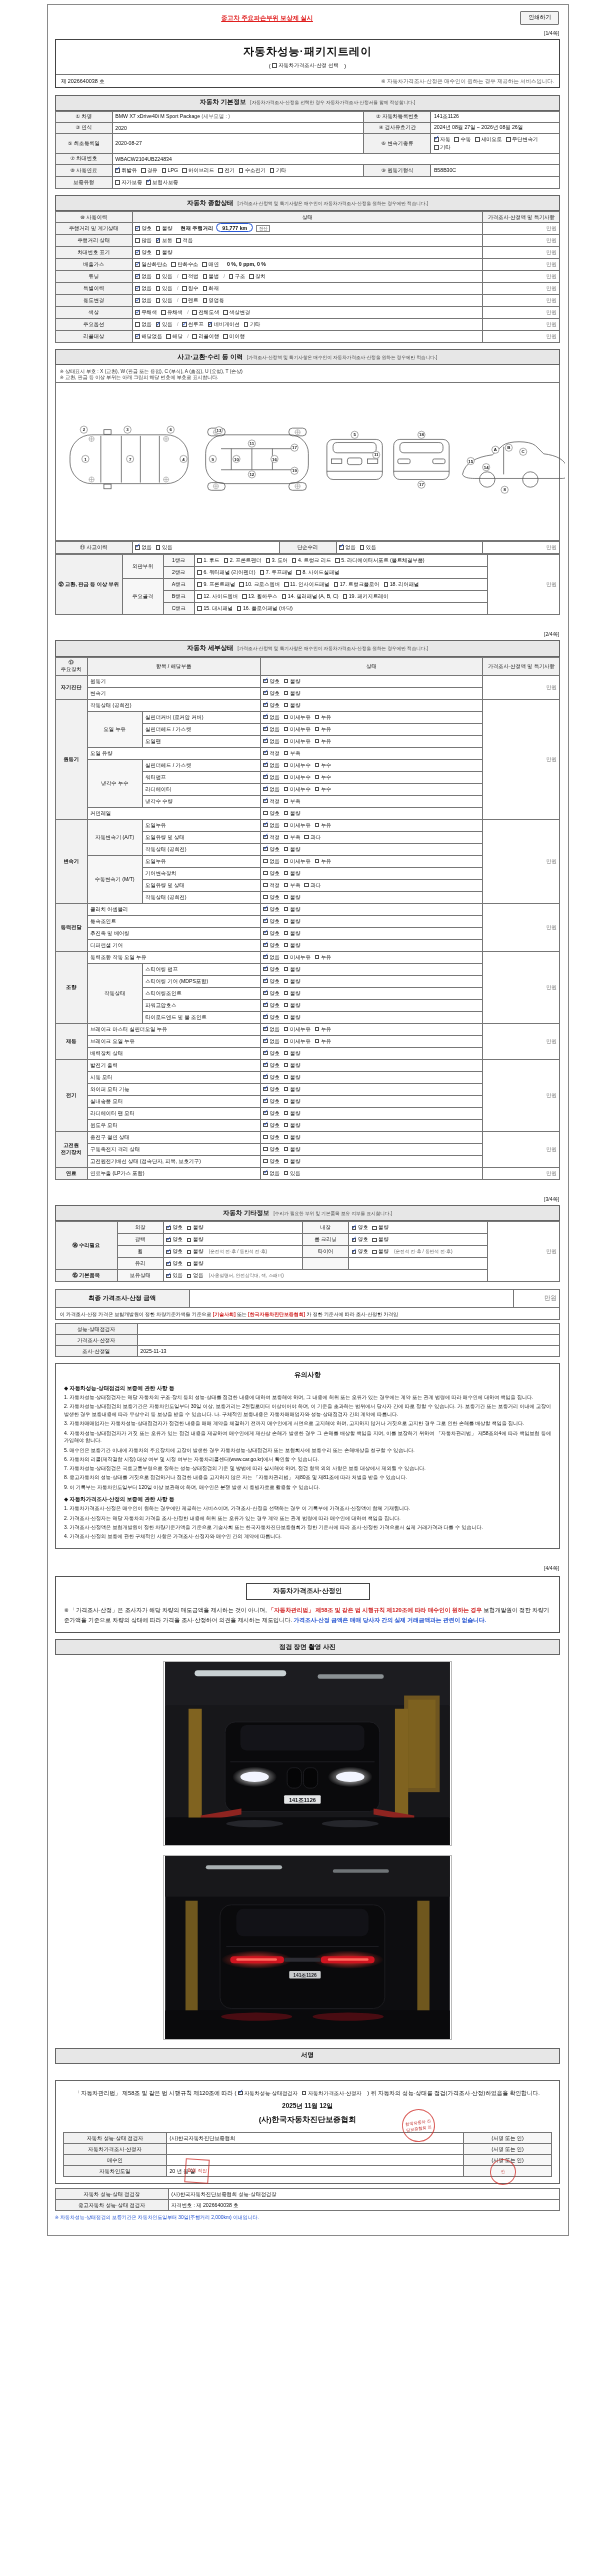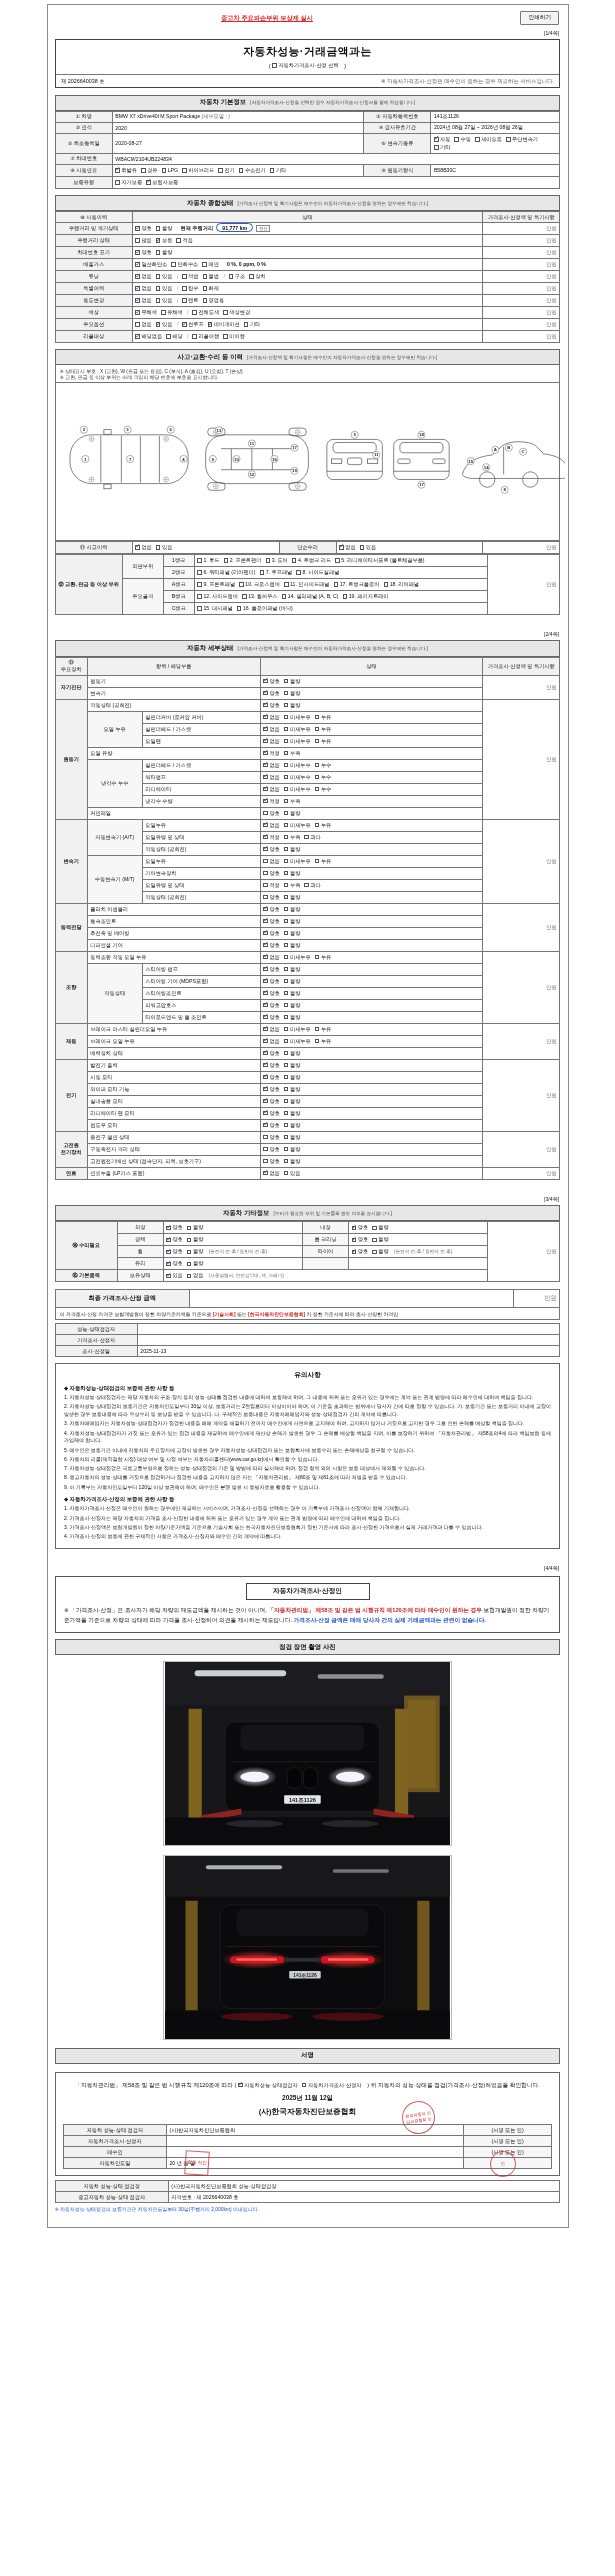--- a/index.html
+++ b/index.html
@@ -45,42 +45,42 @@
 .blue{color:#1d4ed0;font-weight:bold}
 .notes-box{border:0.5px solid #666;padding:5.2px 8.2px;font-size:5px;line-height:1.55;text-align:justify;margin-top:5.2px}
 .notes-title{text-align:center;font-weight:bold;font-size:6.7px;margin:1px 0 4.1px}
 .notes-sec{font-weight:bold;margin:4.1px 0 1.5px;font-size:5.4px}
 .note-item{margin:1.5px 0}
 .panel{border:0.8px solid #555;margin-top:4.1px;padding:6.2px 8.2px}
 .panel-title{width:124px;margin:0 auto 5.2px;border:1px solid #444;text-align:center;font-weight:bold;padding:3.1px;font-size:6.7px}
 .panel-text{font-size:5.7px;line-height:1.75}
 .photo-wrap{text-align:center;margin:6.2px 0}
 .photo{border:0.5px solid #bbb;display:inline-block}
-.sign-box{border:0.5px solid #666;padding:6.2px 7.2px;position:relative;margin-top:8px}
+.sign-box{border:0.5px solid #666;padding:6.2px 7.2px;position:relative;margin-top:16px}
 .sign-stmt{text-align:center;font-size:5.7px;margin:2.1px 0 4.1px}
 .sign-date{text-align:center;font-size:6.4px;font-weight:bold;margin:4.1px 0}
 .org-line{text-align:center;font-size:7.7px;font-weight:bold;margin:3.1px 0 7.2px}
 .stamp-c{position:absolute;width:33px;height:33px;border:1.5px solid rgba(205,40,35,.75);border-radius:50%;color:rgba(190,30,25,.95);font-size:4.1px;display:flex;align-items:center;justify-content:center;text-align:center;transform:rotate(-8deg);line-height:1.25;padding:2.6px}
 .stamp-s{position:absolute;width:24px;height:24px;border:1.3px solid rgba(205,40,35,.75);color:rgba(190,30,25,.95);font-size:4.6px;display:flex;align-items:center;justify-content:center;text-align:center;transform:rotate(4deg);line-height:1.25}
 .footnote{color:#1d4ed0;font-size:4.9px;margin-top:3.1px}
 .pgap{height:15.5px}
 </style>
 </head>
 <body>
 
 <div class="sheet">
 
  <div class="topbar">
   <span class="red-note">중고차 주요파손부위 보상제 실시</span>
   <button class="print-btn">인쇄하기</button>
  </div>
  <div class="pagemark">[1/4쪽]</div>
 
  <div class="titlebox">
-  <div class="title-main">자동차성능·거래금액과는</div>
+  <div class="title-main">자동차성능·패키지트레이</div>
   <div class="title-sel">
    <span>(</span>
    <span><span class="cb">
             <span class="bx"></span>
             <span class="lb">자동차가격조사·산정 선택</span>
           </span></span>
    <span>)</span>
   </div>
   <div class="title-norow">
    <span>제 2026640038 호</span>

